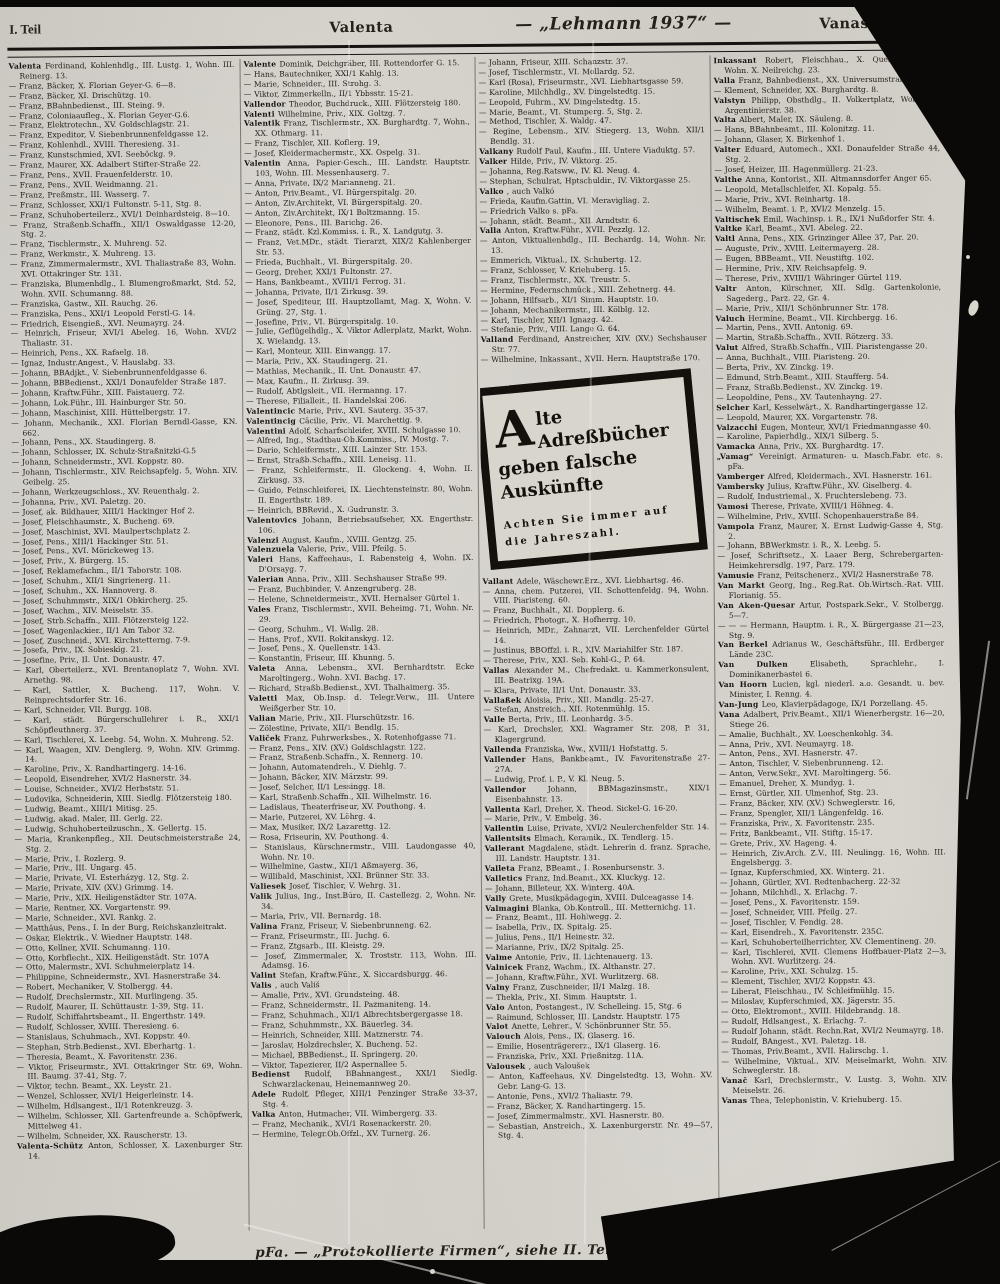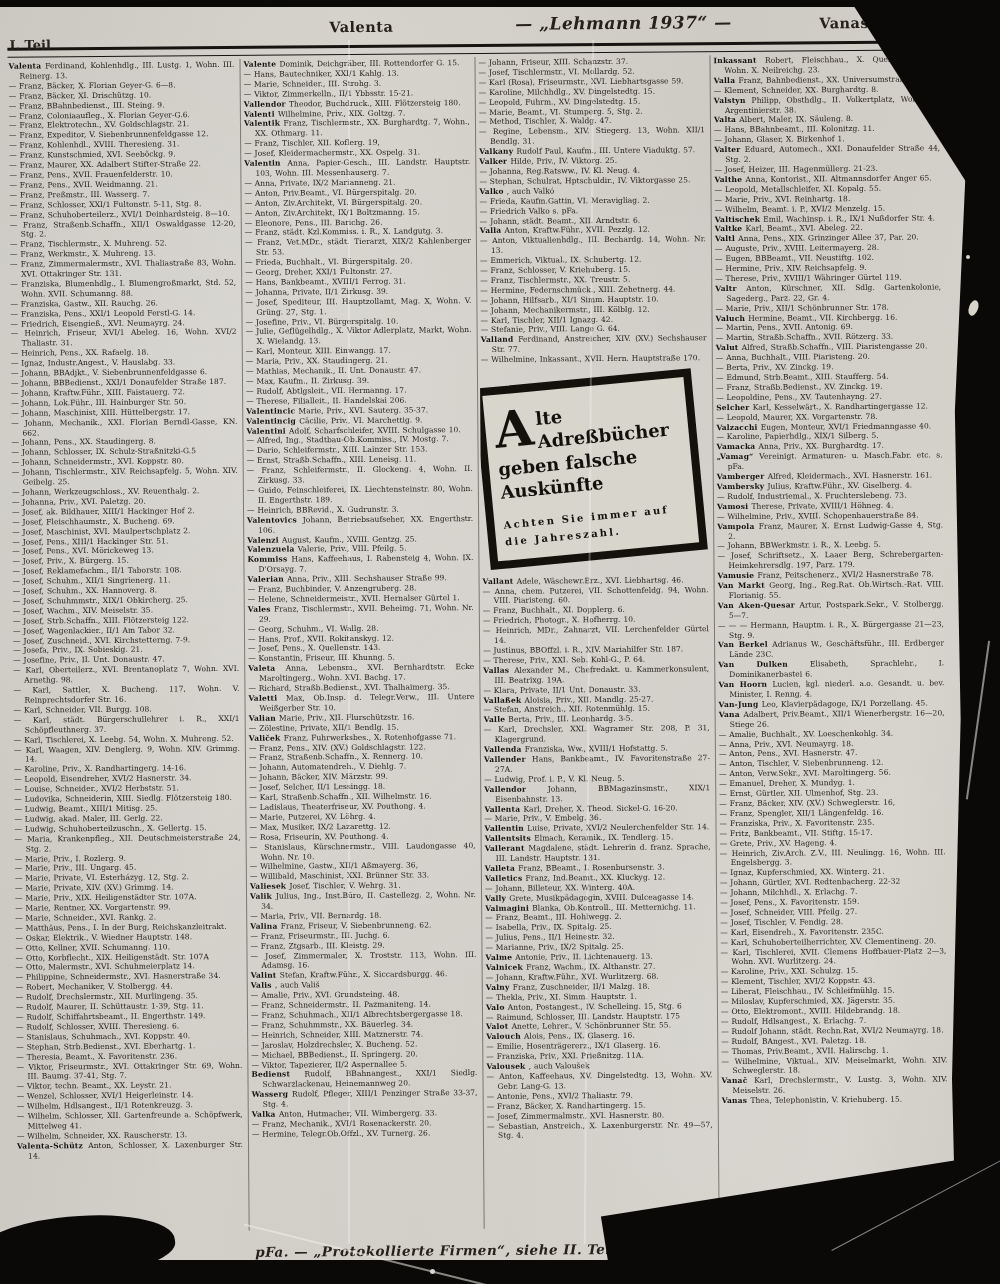--- a/index.html
+++ b/index.html
@@ -9,21 +9,21 @@
        background:
          radial-gradient(ellipse at 18% 30%, rgba(255,255,255,.20), rgba(0,0,0,0) 55%),
          radial-gradient(ellipse at 70% 80%, rgba(255,255,255,.14), rgba(0,0,0,0) 60%),
          linear-gradient(100deg,#c6c3bc 0%,#d2cfc8 30%,#cecbc4 60%,#d4d1ca 85%,#c9c6bf 100%);
        color:#26211a;}
   .page-inner{position:absolute;left:12px;top:10px;width:936px;height:1248px;
        transform:rotate(-0.45deg);}
   
   .header{position:relative;height:34px;}
   .header span{position:absolute;white-space:nowrap;}
-  .part{left:2px;top:24px;font-size:13px;font-weight:bold;}
+  .part{left:2px;top:8px;font-size:13px;font-weight:bold;font-family:Liberation Serif, serif;}
   .catch-left{left:322px;top:7px;font-size:14.5px;font-weight:bold;letter-spacing:.5px;}
   .title{left:508px;top:4px;font-size:17px;font-weight:bold;font-style:italic;letter-spacing:.5px;}
   .catch-right{left:812px;top:7px;font-size:14.5px;font-weight:bold;letter-spacing:.5px;}
   .pageno{left:888px;top:6px;font-size:15px;}
   .hrule{height:6px;border-top:3px solid #161310;border-bottom:1.6px solid #161310;margin-bottom:3px;}
   
   .columns{display:flex;height:1172px;overflow:hidden;margin-top:2px;}
   .col{flex:0 0 auto;width:226px;padding:1px 3px 0 1px;overflow:hidden;}
   .vrule{flex:0 0 auto;width:1px;background:rgba(52,45,36,.55);margin:0 2px;}
   .entry{margin:0;font-size:7.5px;line-height:9.9px;text-align:justify;
@@ -214,21 +214,21 @@
           <p class="entry"><b>Valentini </b>Adolf, Scharfschleifer, XVIII. Schulgasse 10.</p>
           <p class="entry">— Alfred, Ing., Stadtbau-Ob.Kommiss., IV. Mostg. 7.</p>
           <p class="entry">— Dario, Schleifermstr., XIII. Lainzer Str. 153.</p>
           <p class="entry">— Ernst, Straßb.Schaffn., XIII. Leneisg. 11.</p>
           <p class="entry">— Franz, Schleifermstr., II. Glockeng. 4, Wohn. II. Zirkusg. 33.</p>
           <p class="entry">— Guido, Feinschleiferei, IX. Liechtensteinstr. 80, Wohn. II. Engerthstr. 189.</p>
           <p class="entry">— Heinrich, BBRevid., X. Gudrunstr. 3.</p>
           <p class="entry"><b>Valentovics </b>Johann, Betriebsaufseher, XX. Engerthstr. 106.</p>
           <p class="entry"><b>Valenzi </b>August, Kaufm., XVIII. Gentzg. 25.</p>
           <p class="entry"><b>Valenzuela </b>Valerie, Priv., VIII. Pfeilg. 5.</p>
-          <p class="entry"><b>Kommiss </b>Hans, Kaffeehaus, I. Rabensteig 4, Wohn. IX. D'Orsayg. 7.</p>
+          <p class="entry"><b>Valeri </b>Hans, Kaffeehaus, I. Rabensteig 4, Wohn. IX. D'Orsayg. 7.</p>
           <p class="entry"><b>Valerian </b>Anna, Priv., XIII. Sechshauser Straße 99.</p>
           <p class="entry">— Franz, Buchbinder, V. Anzengruberg. 28.</p>
           <p class="entry">— Helene, Schneidermeistr., XVII. Hernalser Gürtel 1.</p>
           <p class="entry"><b>Vales </b>Franz, Tischlermstr., XVII. Beheimg. 71, Wohn. Nr. 29.</p>
           <p class="entry">— Georg, Schuhm., VI. Wallg. 28.</p>
           <p class="entry">— Hans, Prof., XVII. Rokitanskyg. 12.</p>
           <p class="entry">— Josef, Pens., X. Quellenstr. 143.</p>
           <p class="entry">— Konstantin, Friseur, III. Khunng. 5.</p>
           <p class="entry"><b>Valeta </b>Anna, Lebensm., XVI. Bernhardtstr. Ecke Maroltingerg., Wohn. XVI. Bachg. 17.</p>
           <p class="entry">— Richard, Straßb.Bedienst., XVI. Thalhaimerg. 35.</p>
@@ -260,21 +260,21 @@
           <p class="entry"><b>Valis </b>, auch Vališ</p>
           <p class="entry">— Amalie, Priv., XVI. Grundsteing. 48.</p>
           <p class="entry">— Franz, Schneidermstr., II. Pazmaniteng. 14.</p>
           <p class="entry">— Franz, Schuhmach., XII/1 Albrechtsbergergasse 18.</p>
           <p class="entry">— Franz, Schuhmmstr., XX. Bäuerleg. 34.</p>
           <p class="entry">— Heinrich, Schneider, XIII. Matznerstr. 74.</p>
           <p class="entry">— Jaroslav, Holzdrechsler, X. Bucheng. 52.</p>
           <p class="entry">— Michael, BBBedienst., II. Springerg. 20.</p>
           <p class="entry">— Viktor, Tapezierer, II/2 Aspernallee 5.</p>
           <p class="entry"><b>Bedienst </b>Rudolf, BBahnangest., XXI/1 Siedlg. Schwarzlackenau, Heinemannweg 20.</p>
-          <p class="entry"><b>Wasserg </b>Rudolf, Pfleger, XIII/1 Penzinger Straße 33-37, Stg. 4.</p>
+          <p class="entry"><b>Adele </b>Rudolf, Pfleger, XIII/1 Penzinger Straße 33-37, Stg. 4.</p>
           <p class="entry"><b>Valka </b>Anton, Hutmacher, VII. Wimbergerg. 33.</p>
           <p class="entry">— Franz, Mechanik., XVI/1 Rosenackerstr. 20.</p>
           <p class="entry">— Hermine, Telegr.Ob.Offzl., XV. Turnerg. 26.</p>
         </div>
       <div class="vrule"></div>
       <div class="col">
         <div>
             <p class="entry">— Johann, Friseur, XIII. Schanzstr. 37.</p>
             <p class="entry">— Josef, Tischlermstr., VI. Mollardg. 52.</p>
             <p class="entry">— Karl (Rosa), Friseurmstr., XVI. Liebhartsgasse 59.</p>

